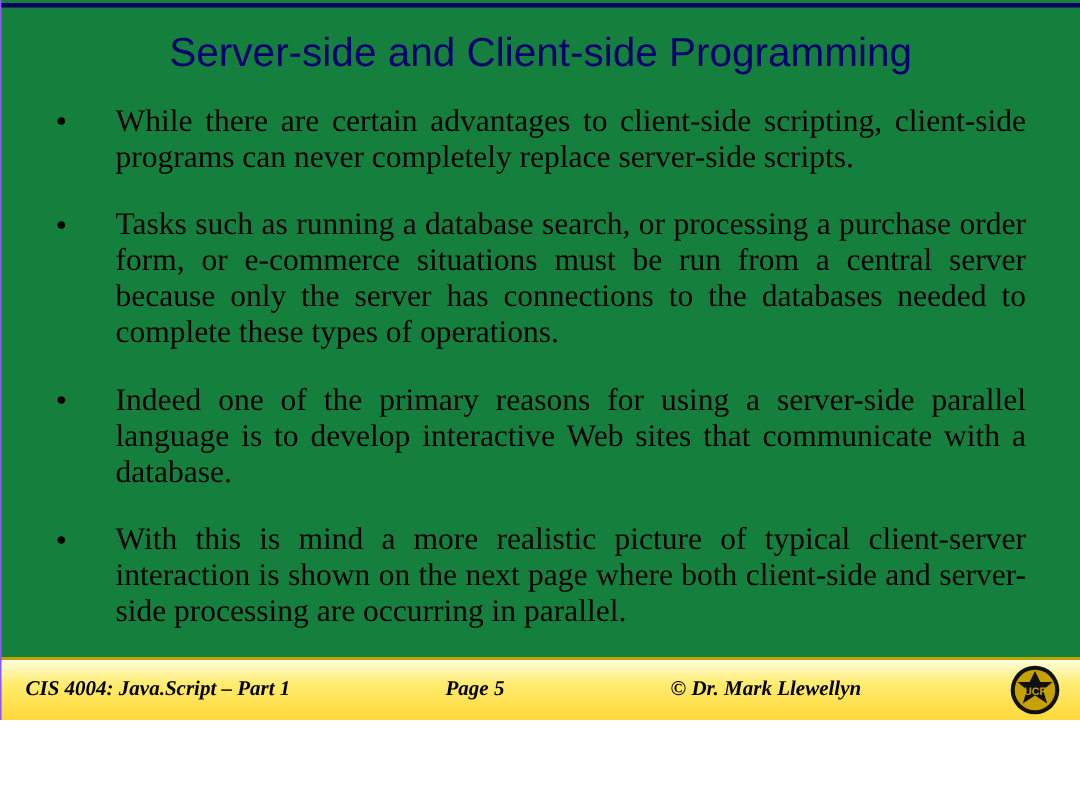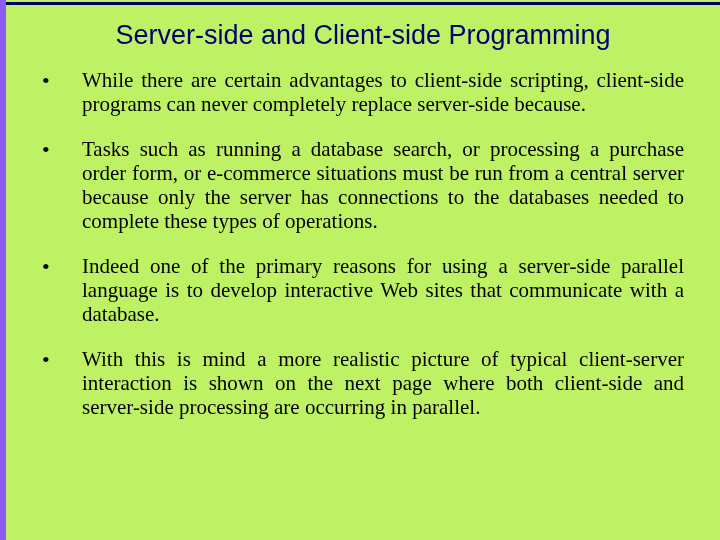--- a/index.html
+++ b/index.html
@@ -5,24 +5,24 @@
   * { margin: 0; padding: 0; box-sizing: border-box; }
   html, body {
     width: 720px;
     height: 540px;
     font-family: Arial, Helvetica, sans-serif;
     background: #fff;
     overflow: hidden;
   }
   .slide {
     width: 720px;
-    height: 540px;
+    height: 480px;
     position: relative;
-    background: #bef264;
-    border-left: 6px solid #8b5cf6;
+    background: #15803d;
+    border-left: 1px solid #8b5cf6;
   }
   .top-line {
     position: absolute;
     top: 2px;
     left: 0;
     right: 0;
     height: 3px;
     background: #000060;
   }
   .title {
@@ -107,33 +107,46 @@
 
 <div class="slide">
   <div class="top-line"></div>
 
   <h1 class="title">Server-side and Client-side Programming</h1>
 
   <div class="content">
 
     <div class="bullet-row">
       <div class="bullet-mark">•</div>
-      <div class="bullet-text">While there are certain advantages to client-side scripting, client-side programs can never completely replace server-side because.</div>
+      <div class="bullet-text">While there are certain advantages to client-side scripting, client-side programs can never completely replace server-side scripts.</div>
     </div>
 
     <div class="bullet-row">
       <div class="bullet-mark">•</div>
       <div class="bullet-text">Tasks such as running a database search, or processing a purchase order form, or e-commerce situations must be run from a central server because only the server has connections to the databases needed to complete these types of operations.</div>
     </div>
 
     <div class="bullet-row">
       <div class="bullet-mark">•</div>
       <div class="bullet-text">Indeed one of the primary reasons for using a server-side parallel language is to develop interactive Web sites that communicate with a database.</div>
     </div>
 
     <div class="bullet-row">
       <div class="bullet-mark">•</div>
       <div class="bullet-text">With this is mind a more realistic picture of typical client-server interaction is shown on the next page where both client-side and server-side processing are occurring in parallel.</div>
     </div>
 
   </div>
 
+  <div class="footer">
+    <div class="footer-course">CIS 4004: Java.Script – Part 1</div>
+    <div class="footer-page">Page 5</div>
+    <div class="footer-copy">© Dr. Mark Llewellyn</div>
+    <div class="logo">
+      <svg viewBox="0 0 40 40" width="36" height="36">
+        <circle cx="20" cy="20" r="18" fill="#111"></circle>
+        <circle cx="20" cy="20" r="15" fill="#c7a100"></circle>
+        <path d="M20 6 L24 14 L33 14 L26 20 L29 30 L20 24 L11 30 L14 20 L7 14 L16 14 Z" fill="#111"></path>
+        <text x="20" y="24" text-anchor="middle" font-size="8" font-family="Arial" font-weight="bold" fill="#c7a100">UCF</text>
+      </svg>
+    </div>
+  </div>
 </div>
 
 </body></html>

